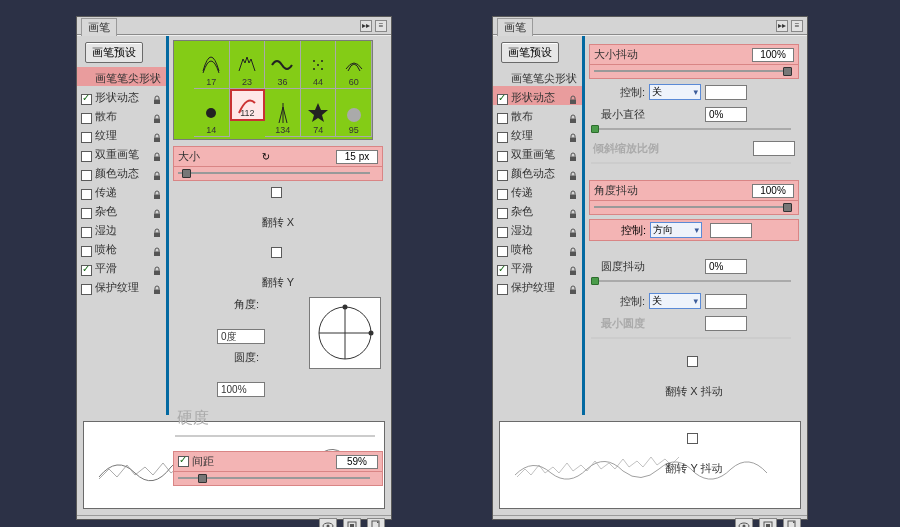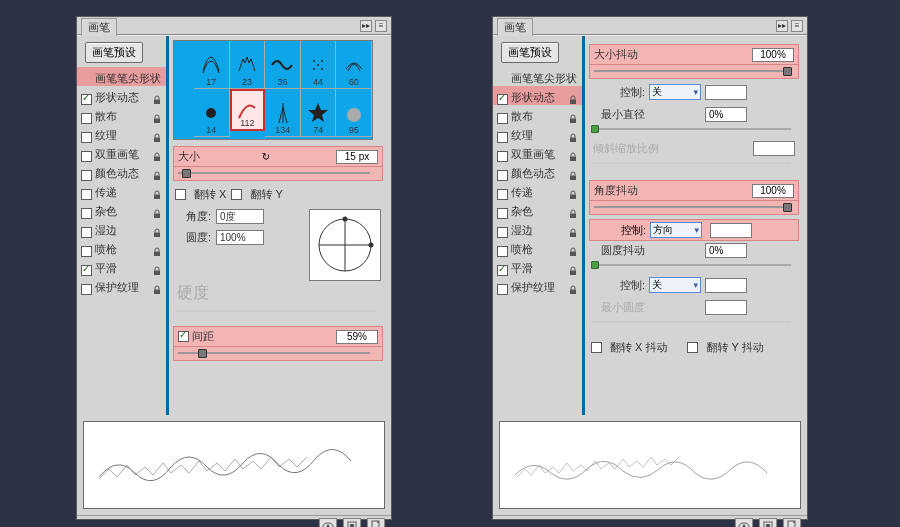--- a/index.html
+++ b/index.html
@@ -14,46 +14,46 @@
   .body { display: flex; height: 380px; border-top: 1px solid #eee; }
   .sidebar { width: 92px; border-right: 3px solid #0369a1; background: #d4d4d4; padding: 4px 0; }
   .presetbtn { display: inline-block; margin: 2px 4px 4px 8px; padding: 2px 6px; font-size: 11px; border: 1px solid #6a6a6a; border-radius: 2px; background: #e6e6e6; box-shadow: inset 0 1px 0 #fff; }
   .srow { display: flex; align-items: flex-end; font-size: 11px; height: 19px; padding-left: 4px; color: #333; position: relative; }
   .srow.sel { background: #e99c9d; }
   .chk { width: 11px; height: 11px; border: 1px solid #5a5a5a; background: #fff; margin-right: 3px; position: relative; }
   .chk.on::after { content: "✓"; position: absolute; font-size: 10px; color: #1a6b1a; left: 0px; top: -3px; }
   .lock { margin-left: auto; margin-right: 4px; width: 10px; height: 10px; }
   .lock svg { width: 10px; height: 10px; }
   .main { flex: 1; padding: 4px 8px 4px 4px; background: #d4d4d4; position: relative; }
-  .thumbgrid { border: 1px solid #7a7a7a; background: #0ea5e9; width: 200px; height: 100px; overflow: hidden; padding-left: 20px; }
+  .thumbgrid { border: 1px solid #7a7a7a; background: #84cc16; width: 200px; height: 100px; overflow: hidden; padding-left: 20px; }
   .trow { display: flex; }
   .tcell { width: 40px; height: 48px; border-right: 1px solid #aaa; border-bottom: 1px solid #aaa; display: flex; flex-direction: column; align-items: center; justify-content: center; font-size: 9px; color: #333; position: relative; }
-  .tcell.sel { background: #ffe7e7; border: 2px solid #c83232; width: 40px; height: 42px; }
+  .tcell.sel { background: #ffe7e7; border: 2px solid #c83232; width: 40px; height: 32px; }
   .ticon { width: 28px; height: 28px; display: flex; align-items: center; justify-content: center; }
   .smallnum { position: absolute; bottom: 1px; width: 100%; text-align: center; }
   .redrow { background: #f3b4b4; border: 1px solid #d98585; padding: 2px 4px; font-size: 11px; display: flex; align-items: center; margin-top: 4px; position: relative; }
   .redrow .lbl { color: #333; }
   .redrow .val { margin-left: auto; width: 42px; border: 1px solid #7a7a7a; background: #fff; text-align: center; font-size: 10px; height: 14px; line-height: 12px; }
   .redrow .reload { margin-left: auto; margin-right: 4px; font-size: 10px; }
   .slidertrack { background: #f3b4b4; border: 1px solid #d98585; border-top: none; height: 14px; position: relative; }
   .slidertrack .bar { position: absolute; top: 5px; left: 4px; right: 12px; height: 2px; background: #999; }
   .slidertrack .thumb { position: absolute; top: 2px; width: 9px; height: 9px; background: #777; border: 1px solid #333; border-radius: 1px; }
-  .plainrow { font-size: 11px; display: flex; align-items: center; padding: 3px 2px; color: #333; gap: 5px; }
+  .plainrow { font-size: 11px; display: flex; align-items: center; padding: 3px 2px; color: #333; gap: 17px; flex-direction: column; }
   .plainrow .vbox { width: 48px; border: 1px solid #7a7a7a; background: #fff; text-align: left; font-size: 10px; padding: 0 3px; height: 15px; line-height: 13px; }
   .plainslider { height: 12px; position: relative; }
   .plainslider .bar { position: absolute; top: 4px; left: 2px; right: 8px; height: 2px; background: #aaa; }
   .plainslider .thumb { position: absolute; top: 1px; width: 8px; height: 8px; background: #4b9c4b; border: 1px solid #2d6d2d; border-radius: 1px; }
   .angbox { border: 1px solid #7a7a7a; background: #fff; width: 72px; height: 72px; display: flex; align-items: center; justify-content: center; float: right; margin-top: 4px; margin-right: 2px; }
   .angbox svg { width: 60px; height: 60px; }
   .ctrlrow { font-size: 11px; margin-top: 3px; display: flex; align-items: center; gap: 4px; padding: 2px 4px; }
   .ctrlrow .cl { width: 52px; text-align: right; color: #333; }
   .ctrlrow .sel { border: 1px solid #5a8ad6; background: #eef3fb; height: 16px; width: 52px; font-size: 10px; padding: 0 2px; display: flex; align-items: center; }
   .ctrlrow .sel .ar { margin-left: auto; color: #3c5c9a; font-size: 9px; }
   .ctrlrow .num { border: 1px solid #7a7a7a; background: #fff; width: 42px; height: 15px; font-size: 10px; text-align: left; padding: 0 3px; line-height: 13px; }
-  .ctrlrow.dis { color: #aaa; }
+  .ctrlrow.dis { color: #aaa; font-weight: bold; }
   .ctrlrow.dis .cl { color: #aaa; }
   .ctrlrow.dis .num { color: #aaa; }
   .preview { margin: 6px; border: 1px solid #6a6a6a; background: #fff; height: 88px; display: flex; align-items: center; justify-content: center; }
   .preview svg { width: 290px; height: 72px; }
   .bot { height: 20px; border-top: 1px solid #9a9a9a; display: flex; align-items: center; justify-content: flex-end; padding: 0 6px; gap: 6px; }
   .boticon { width: 18px; height: 16px; border: 1px solid #888; background: #e2e2e2; display: flex; align-items: center; justify-content: center; }
   .boticon svg { width: 12px; height: 12px; }
   .htxt { color: #aaa; font-size: 16px; padding: 2px 4px; }
   .selredrow { background: #f3b4b4; border: 1px solid #d98585; padding: 2px 4px; font-size: 11px; display: flex; align-items: center; gap: 4px; margin-top: 4px;}
   .selredrow .cl { width: 52px; text-align: right; }
@@ -501,21 +501,21 @@
 
       <div class="selredrow">
         <span class="cl">控制:</span>
         <span class="selbox">
             <span>方向</span>
             <span class="ar">▾</span>
           </span>
         <span class="num"></span>
       </div>
 
-      <div class="ctrlrow" style="margin-top:0">
+      <div class="ctrlrow" style="margin-top:16px">
         <span class="cl">圆度抖动</span>
         <span style="width:52px"></span>
         <span class="num">0%</span>
       </div>
       <div class="plainslider">
           <div class="bar"></div>
           <div class="thumb" style="left:2px"></div>
         </div>
 
       <div class="ctrlrow">

